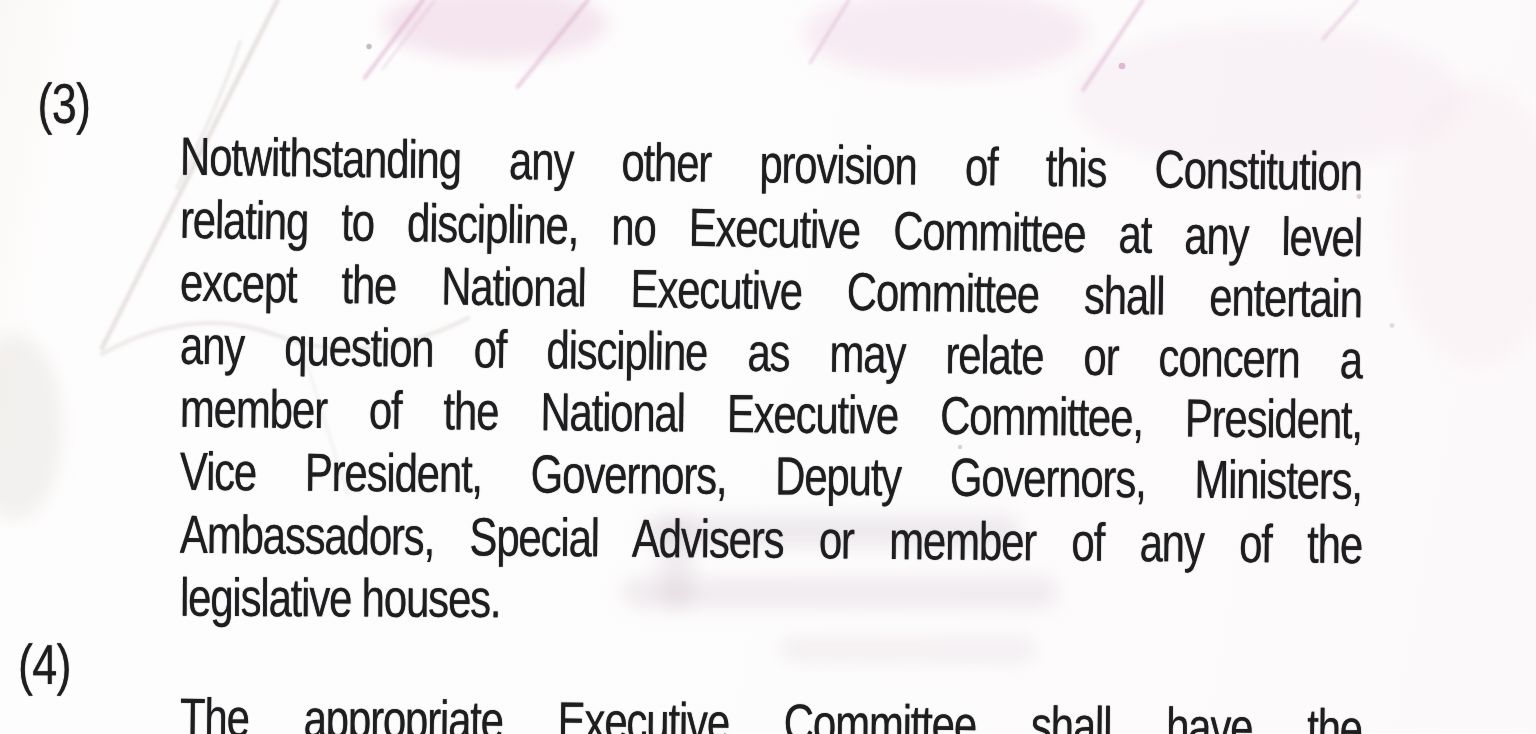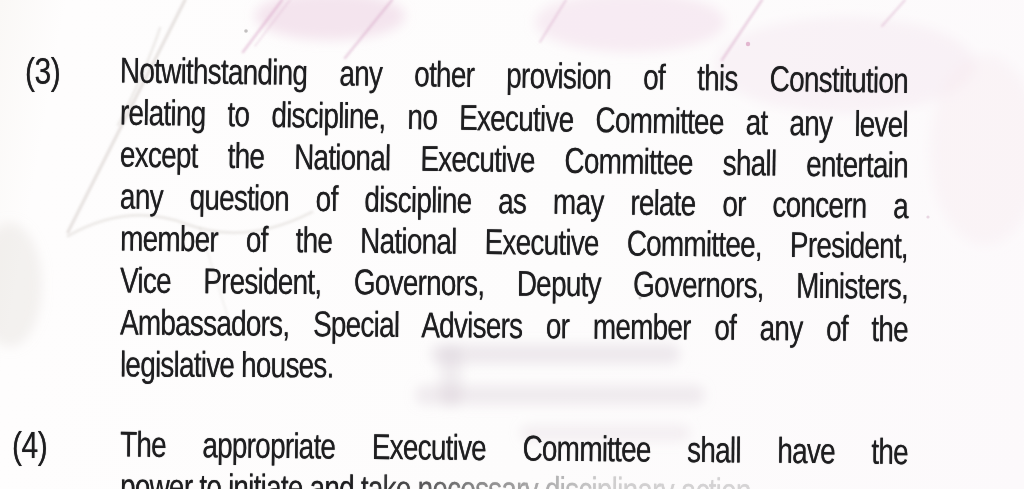--- a/index.html
+++ b/index.html
@@ -30,20 +30,21 @@
     transform: scaleY(1.25);
     transform-origin: 0 50%;
     text-shadow: 0 0 0.6px rgba(30,30,32,0.85);
   }
   #num3 { left: 25px; top: 50px; }
   #num4 { left: 12px; top: 424px; }
   .block {
     position: absolute;
     left: 120px;
     width: 788px;
+    margin-top: 34px;
   }
   #para3-lines { top: 50px; }
   #para4-lines { top: 424px; }
   .line {
     height: 42px;
     line-height: 42px;
     font-size: 28px;
     letter-spacing: -0.8px;
     white-space: nowrap;
     --r: 0deg;

